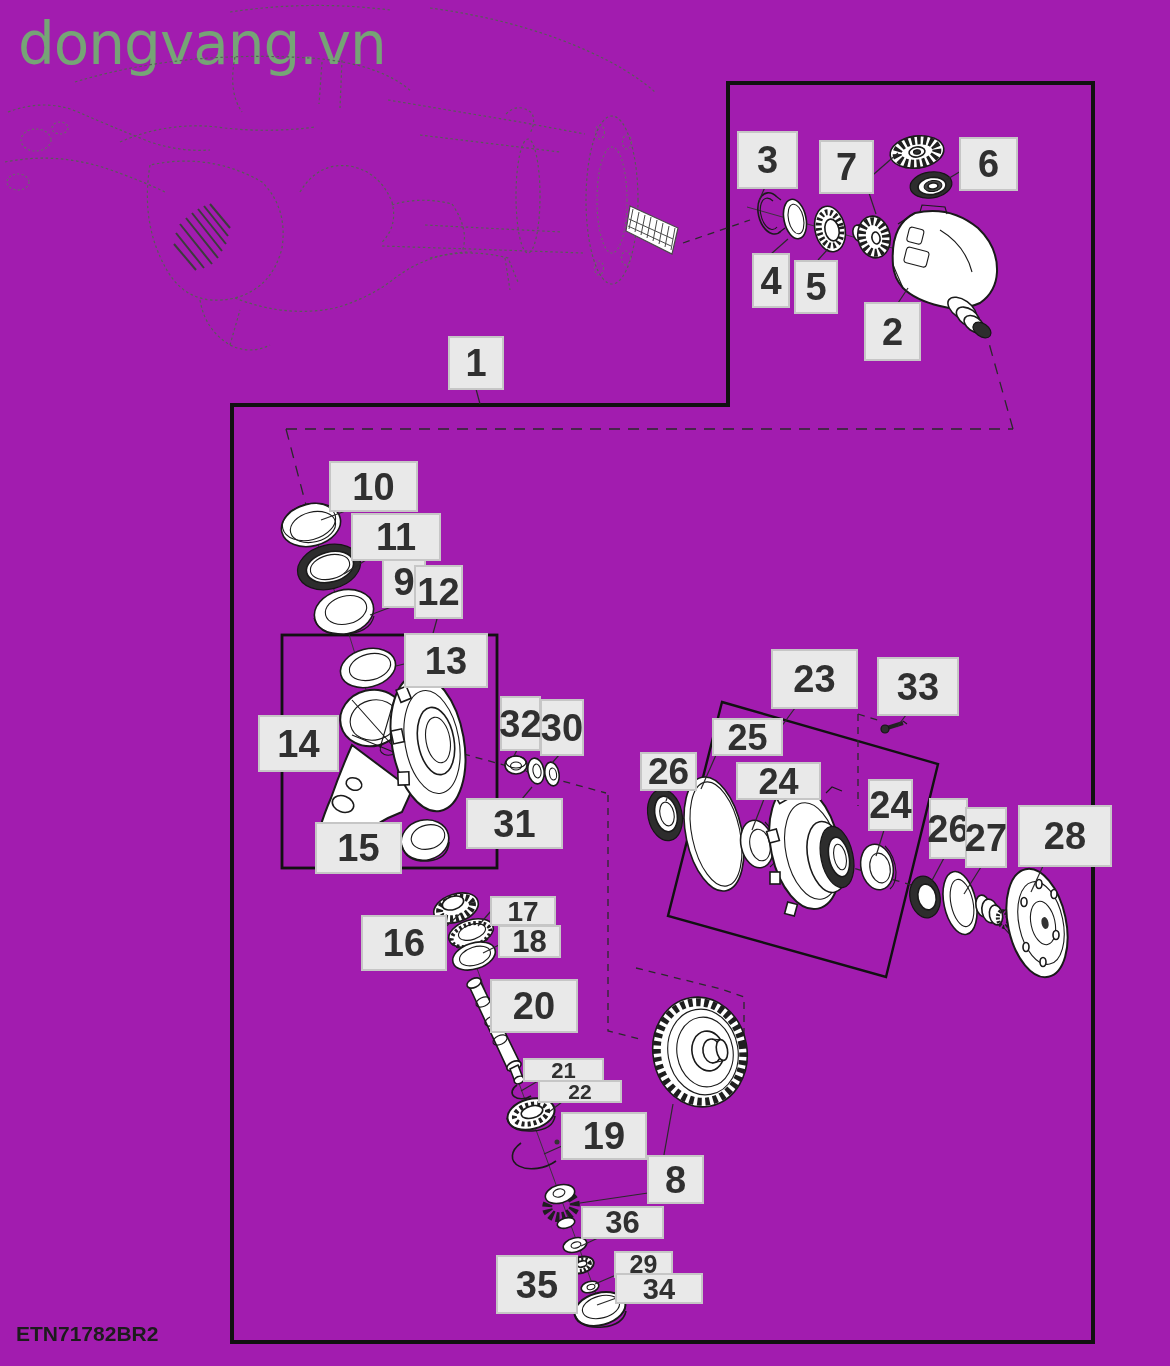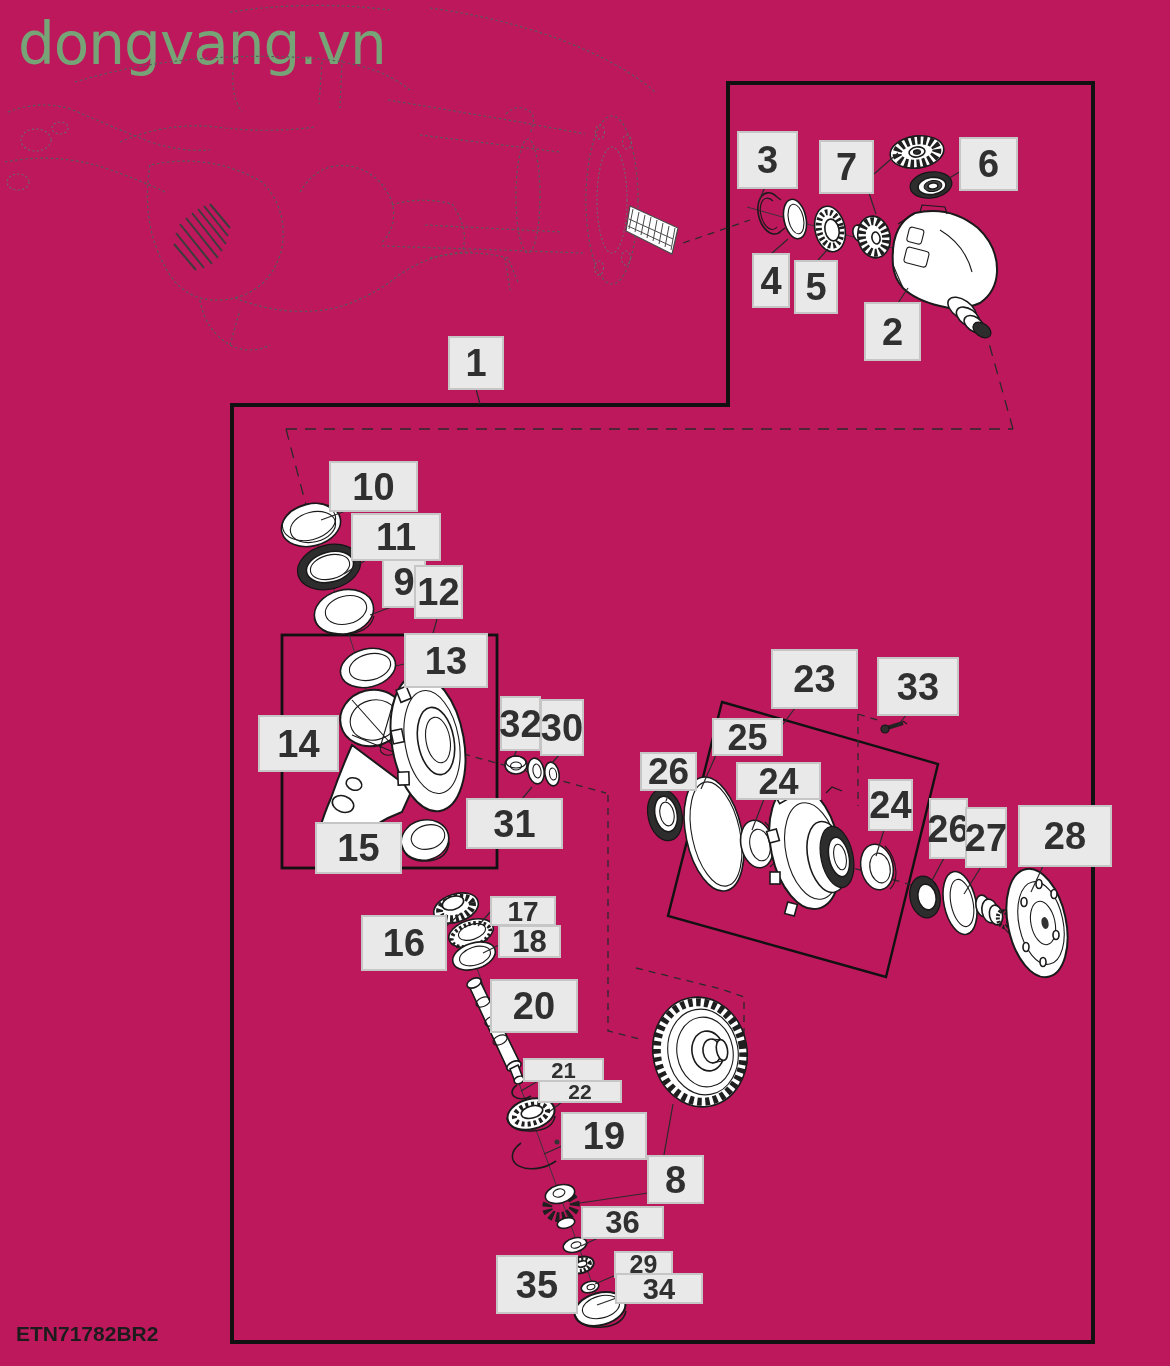--- a/index.html
+++ b/index.html
@@ -1,16 +1,16 @@
 <!DOCTYPE html>
 <html><head>
 <meta charset="utf-8">
 <style>
   html,body{margin:0;padding:0;background:#fff;}
-  .stage{position:relative;width:1170px;height:1366px;background:#be185d;overflow:hidden;
+  .stage{position:relative;width:1170px;height:1366px;background:#a21caf;overflow:hidden;
          font-family:"Liberation Sans", sans-serif;}
   svg{display:block}
   .ph{stroke:#5a5a5a;fill:none;stroke-width:1.2;stroke-dasharray:2.5 2.6}
   .ph2{stroke:#6a6a6a;fill:none;stroke-width:1.1;stroke-dasharray:2 2.4}
   .hat{stroke:#3c3c3c;stroke-width:2;fill:none}
   .hat2{stroke:#4a4a4a;stroke-width:1;fill:none}
   .ln{stroke:#1a1a1a;fill:none;stroke-width:1.6}
   .fw{fill:#ffffff;stroke:#1a1a1a;stroke-width:1.6}
   .fw2{fill:#ffffff;stroke:#1a1a1a;stroke-width:2}
   .thin{stroke:#1a1a1a;fill:none;stroke-width:1.1}

